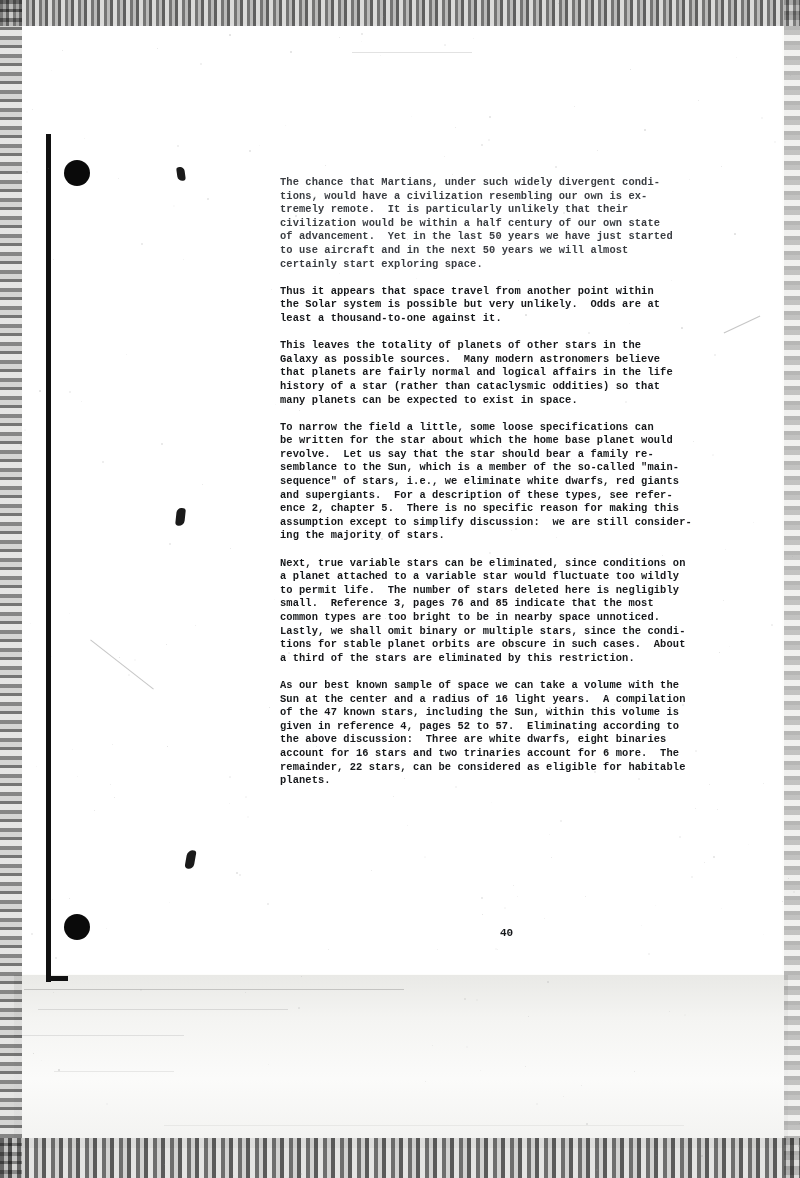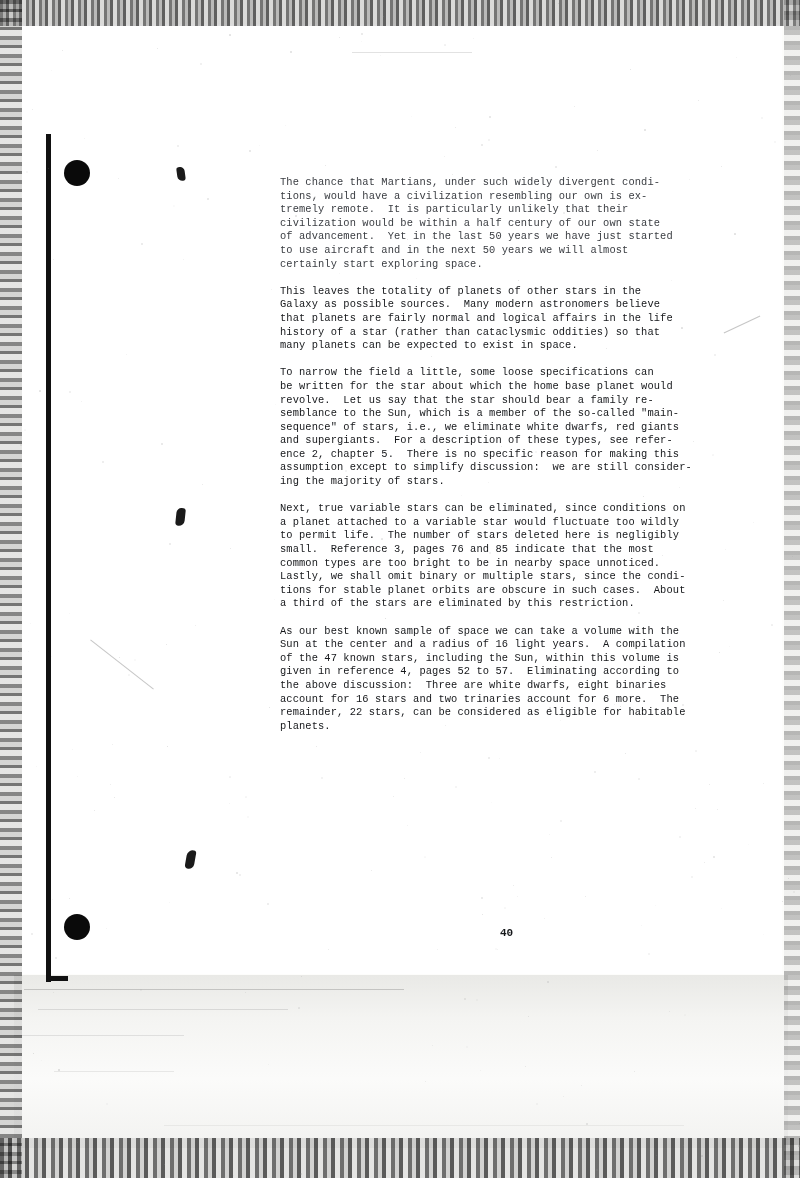--- a/index.html
+++ b/index.html
@@ -142,21 +142,21 @@
 
   
   .body-text {
     position: absolute;
     left: 258px;
     top: 152px;
     width: 452px;
     color: #15171a;
     font-size: 10.4px;
     line-height: 13.6px;
-    font-weight: 400;
+    font-weight: 700;
     letter-spacing: .1px;
   }
   .para {
     margin: 0 0 13.6px 0;
     white-space: pre-wrap;
   }
   
   .para.faded { color: #3a3d42; }
 
   .page-number {
@@ -212,20 +212,23 @@
     <div class="scratch" style="left:330px; top:28px; width:120px; height:1px; opacity:.5;"></div>
 
     <div class="body-text">
       <p class="para faded">The chance that Martians, under such widely divergent condi-
 tions, would have a civilization resembling our own is ex-
 tremely remote.  It is particularly unlikely that their
 civilization would be within a half century of our own state
 of advancement.  Yet in the last 50 years we have just started
 to use aircraft and in the next 50 years we will almost
 certainly start exploring space.</p>
+      <p class="para">Thus it appears that space travel from another point within
+the Solar system is possible but very unlikely.  Odds are at
+least a thousand-to-one against it.</p>
       <p class="para">This leaves the totality of planets of other stars in the
 Galaxy as possible sources.  Many modern astronomers believe
 that planets are fairly normal and logical affairs in the life
 history of a star (rather than cataclysmic oddities) so that
 many planets can be expected to exist in space.</p>
       <p class="para">To narrow the field a little, some loose specifications can
 be written for the star about which the home base planet would
 revolve.  Let us say that the star should bear a family re-
 semblance to the Sun, which is a member of the so-called "main-
 sequence" of stars, i.e., we eliminate white dwarfs, red giants

